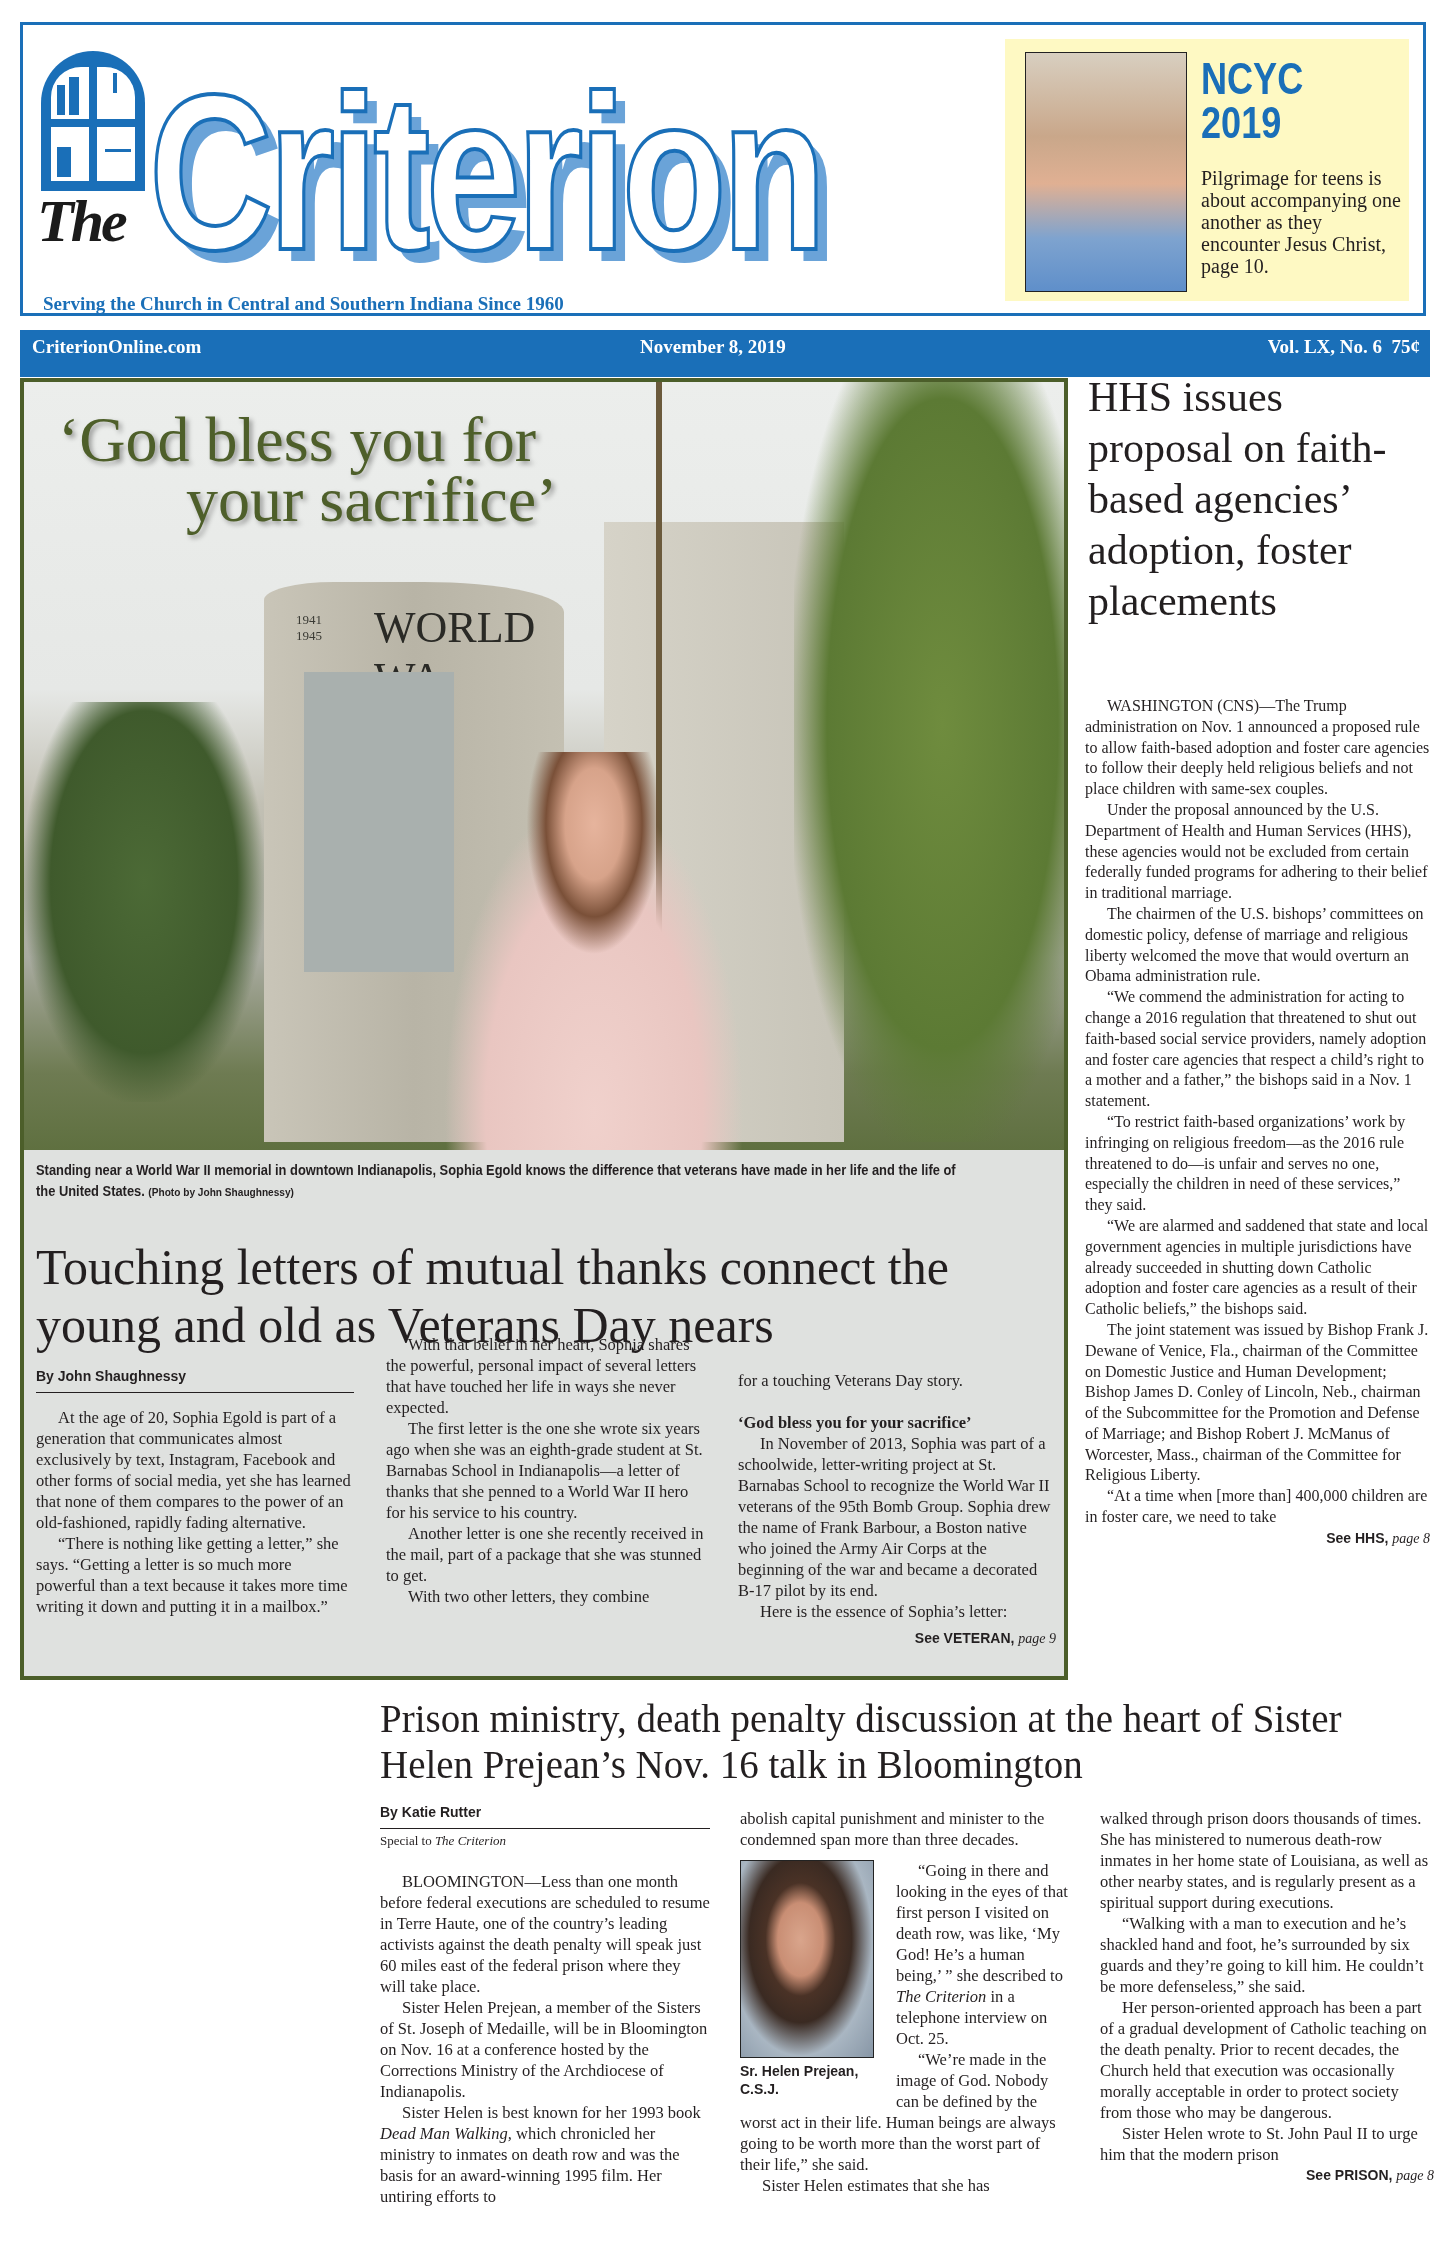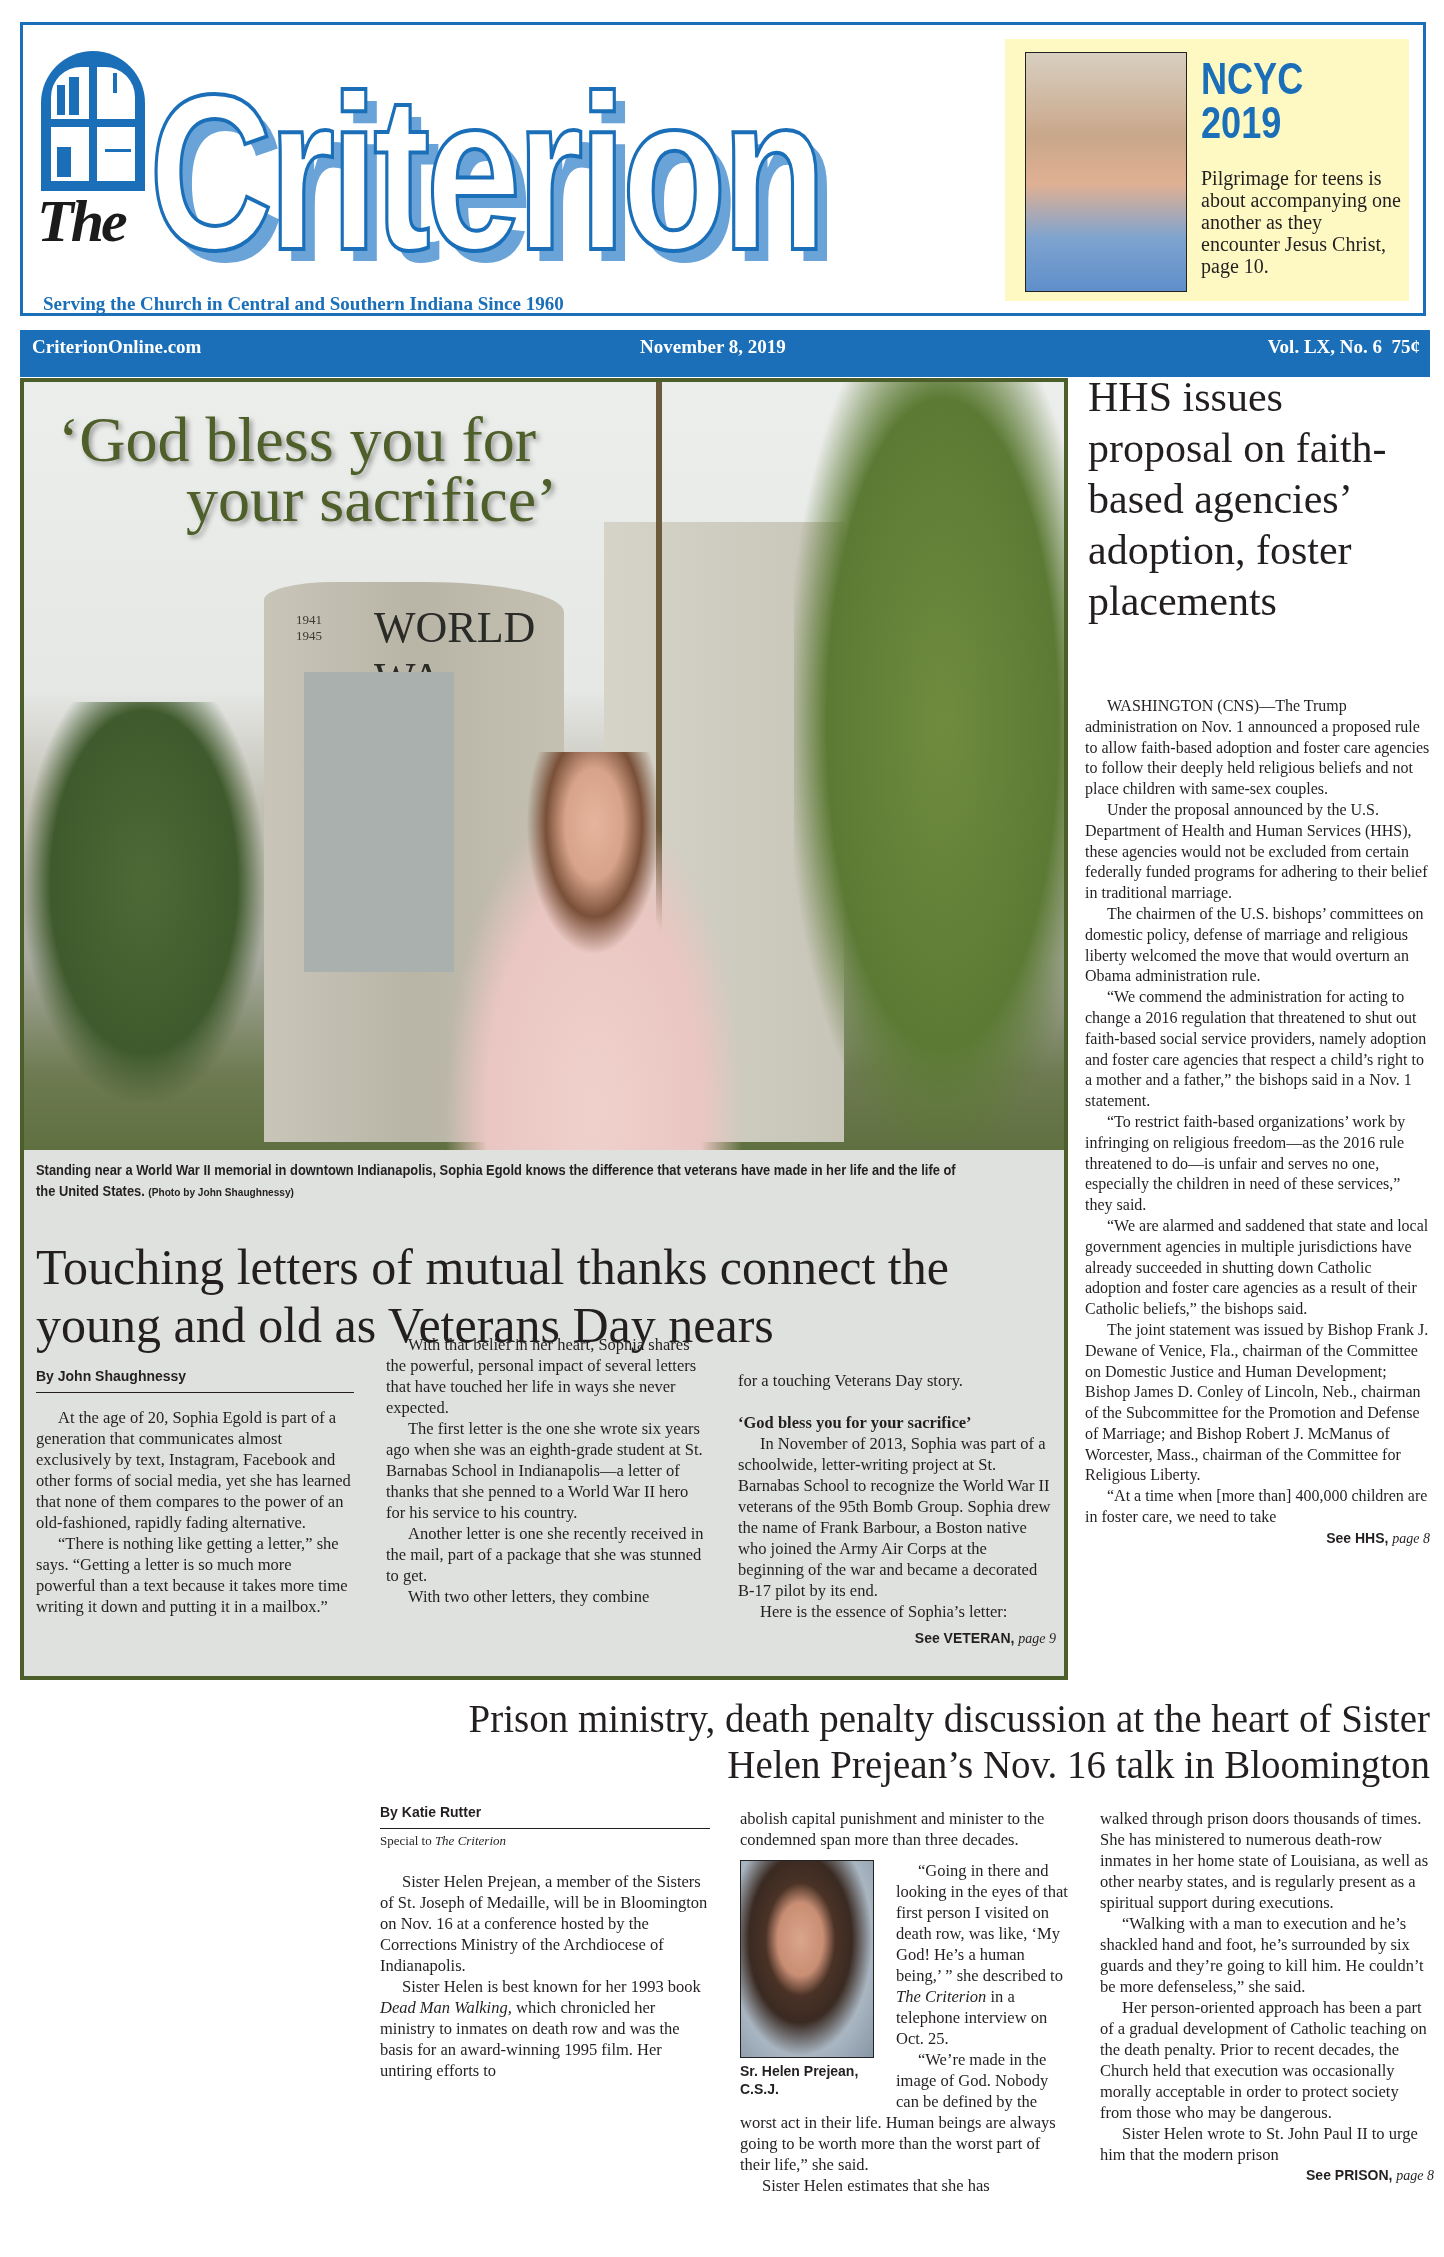--- a/index.html
+++ b/index.html
@@ -45,21 +45,21 @@
   .col p.noind { text-indent:0; }
   .subhead { font-weight:bold; text-indent:0 !important; margin-top:21px !important; }
   .jump { text-align:right; font-family:"Liberation Sans", sans-serif; font-weight:bold; font-size:14px; }
   .jump i { font-family:"Liberation Serif", serif; font-weight:normal; font-size:14px; }
 
   
   .hhs-head { left:1088px; top:372px; width:340px; font-family:"Liberation Serif", serif; font-size:42px; line-height:51px; color:#231f20; }
   .hhs-body { left:1085px; top:696px; width:345px; font-size:16px; line-height:20.8px; }
 
   
-  .prison-head { left:380px; top:1696px; width:1050px; font-family:"Liberation Serif", serif; font-size:39px; line-height:46px; color:#231f20;text-align:right; }
+  .prison-head { left:380px; top:1696px; width:1050px; font-family:"Liberation Serif", serif; font-size:39px; line-height:46px; color:#231f20; }
   .special { font-family:"Liberation Serif", serif; font-size:13px; margin-top:4px; }
   .prison-photo { width:132px; height:196px; border:1px solid #222; background:radial-gradient(ellipse at 45% 40%,#d9a58c 0%,#c98e74 22%,#4a3226 34%,#3a2a22 50%,#a9b6c2 70%,#8796a6 100%); }
   .photo-cap { font-family:"Liberation Sans", sans-serif; font-weight:bold; font-size:14px; line-height:18px; margin-top:4px; }
 </style>
 </head>
 <body>
 
 <div class="abs masthead">
   <div class="abs logo-window">
     <div class="logo-pane" style="left:10px;top:16px;width:38px;height:52px;border-radius:30px 0 0 0;"></div>
@@ -160,20 +160,21 @@
 </div>
 
 <div class="abs prison-head">Prison ministry, death penalty discussion at the heart of Sister Helen Prejean’s Nov. 16 talk in Bloomington</div>
 
 <div class="abs" style="left:380px;top:1804px;width:330px;">
   <div class="byline byline-rule">By Katie Rutter</div>
   <div class="special">
     <span>Special to </span><i>The Criterion</i>
   </div>
   <div class="col" style="margin-top:22px;">
+    <p>BLOOMINGTON—Less than one month before federal executions are scheduled to resume in Terre Haute, one of the country’s leading activists against the death penalty will speak just 60 miles east of the federal prison where they will take place.</p>
     <p>Sister Helen Prejean, a member of the Sisters of St. Joseph of Medaille, will be in Bloomington on Nov. 16 at a conference hosted by the Corrections Ministry of the Archdiocese of Indianapolis.</p>
     <p><span>Sister Helen is best known for her 1993 book </span><i>Dead Man Walking,</i><span> which chronicled her ministry to inmates on death row and was the basis for an award-winning 1995 film. Her untiring efforts to</span></p>
   </div>
 </div>
 
 <div class="abs col" style="left:740px;top:1808px;width:330px;">
   <p class="noind">abolish capital punishment and minister to the condemned span more than three decades.</p>
   <div style="float:left;width:140px;margin:10px 16px 4px 0;">
     <div class="prison-photo"></div>
     <div class="photo-cap">Sr. Helen Prejean, C.S.J.</div>

